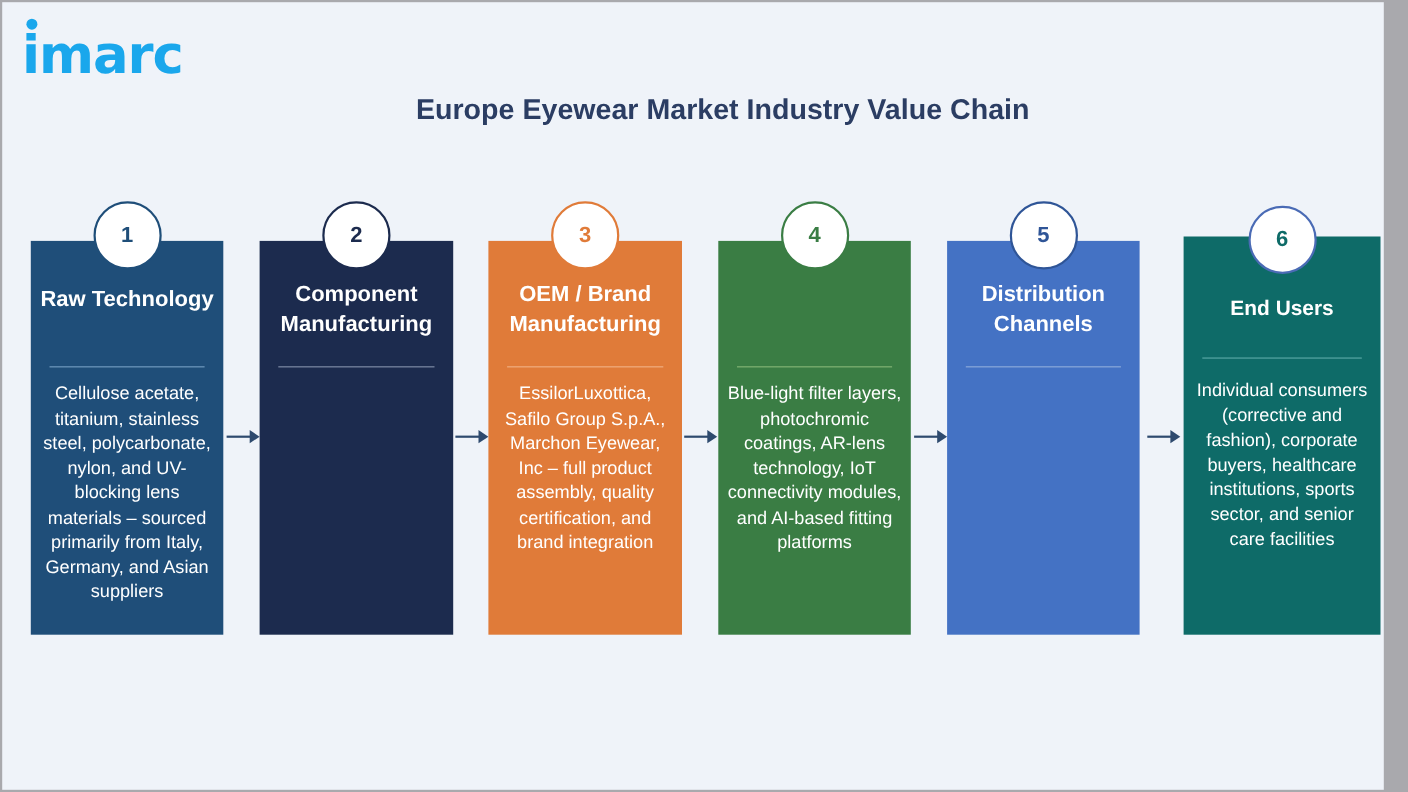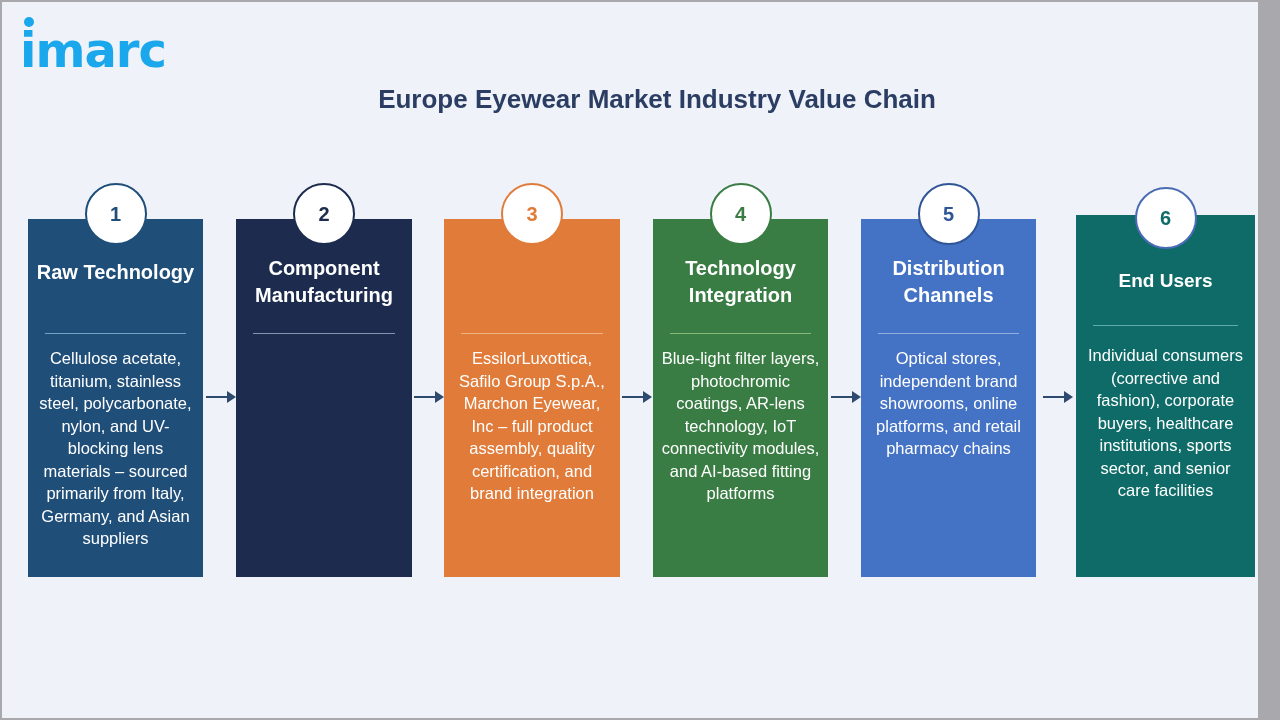--- a/index.html
+++ b/index.html
@@ -87,46 +87,45 @@
     <div class="rule" style="background:#b4c0d6;"></div>
   </div>
 
   <div class="arrow" style="left:412px;">
       <div class="shaft"></div>
       <div class="tip"></div>
     </div>
 
   <div class="card" style="left:442px;width:176px;background:#e07b39;">
     <div class="num" style="color:#e07b39;border-color:#e07b39;">3</div>
+    <div class="head">OEM / Brand Manufacturing</div>
     <div class="rule" style="background:#f8cba6;"></div>
     <div class="body">EssilorLuxottica, Safilo Group S.p.A., Marchon Eyewear, Inc – full product assembly, quality certification, and brand integration</div>
   </div>
 
   <div class="arrow" style="left:620px;">
       <div class="shaft"></div>
       <div class="tip"></div>
     </div>
 
   <div class="card" style="left:651px;width:175px;background:#3a7d44;">
     <div class="num" style="color:#3a7d44;border-color:#3a7d44;">4</div>
-    <div class="head">Technology Integration</div>
     <div class="rule" style="background:#a9d18e;"></div>
     <div class="body">Blue-light filter layers, photochromic coatings, AR-lens technology, IoT connectivity modules, and AI-based fitting platforms</div>
   </div>
 
   <div class="arrow" style="left:829px;">
       <div class="shaft"></div>
       <div class="tip"></div>
     </div>
 
   <div class="card" style="left:859px;width:175px;background:#4472c4;">
     <div class="num" style="color:#2f5597;border-color:#2f5597;">5</div>
     <div class="head">Distribution Channels</div>
     <div class="rule" style="background:#b4c7e7;"></div>
-    <div class="body">Optical stores, independent brand showrooms, online platforms, and retail pharmacy chains</div>
   </div>
 
   <div class="arrow" style="left:1041px;">
       <div class="shaft"></div>
       <div class="tip"></div>
     </div>
 
   <div class="card" style="left:1074px;width:179px;top:213px;height:362px;background:#0e6b68;">
     <div class="num" style="color:#0e6b68;border-color:#4a6bb5;top:-28px;">6</div>
     <div class="head" style="top:52px;font-size:19px;">End Users</div>

